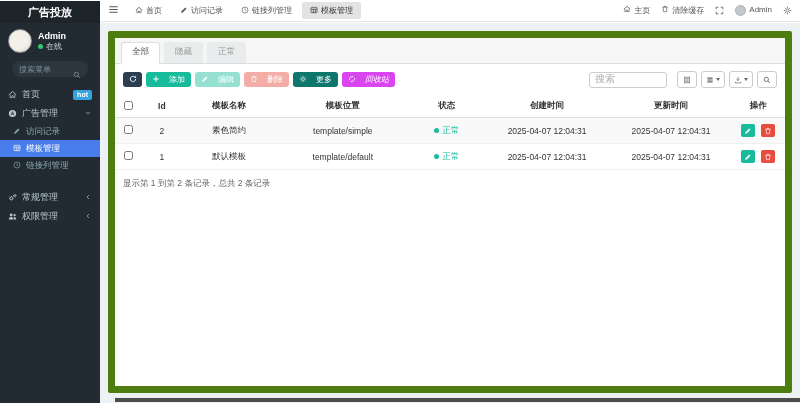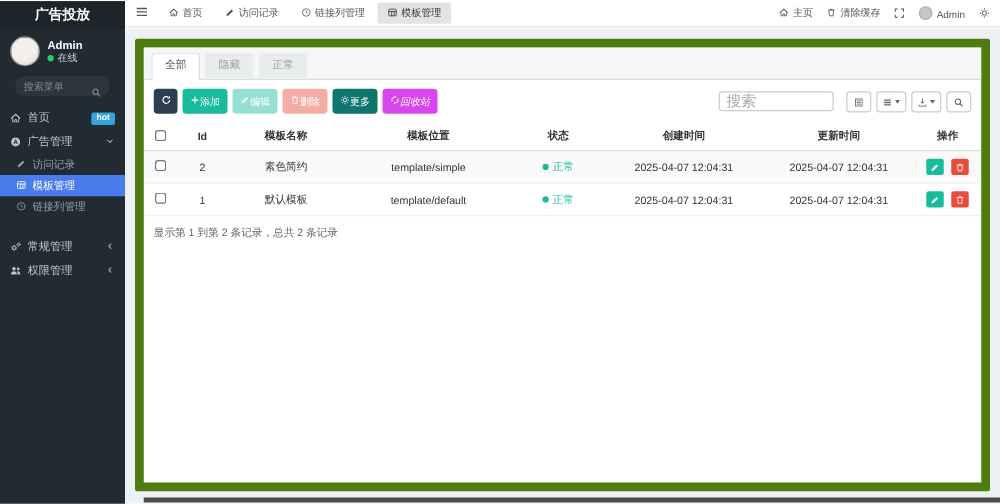--- a/index.html
+++ b/index.html
@@ -34,40 +34,40 @@
   .grp-gap { margin-top:14px; }
   .chev { color:#8aa4af; flex:none; }
 
   
   .topbar { position:absolute; left:100px; top:0; right:0; height:22px; background:#fff; border-bottom:1px solid #e6e6e6; display:flex; align-items:center; padding:0 8px; font-size:8px; color:#555; }
   .hamburger { color:#555; margin-right:8px; cursor:pointer; }
   .tb-tabs { display:flex; gap:2px; }
   .tb-tab { display:flex; align-items:center; gap:3px; padding:3px 8px; border-radius:2px; cursor:pointer; color:#555; white-space:nowrap; }
   .tb-tab.active { background:#e3e3e3; color:#333; }
   .tb-right { margin-left:auto; display:flex; align-items:center; gap:11px; color:#555; }
-  .tb-link { display:flex; align-items:flex-end; gap:3px; cursor:pointer; white-space:nowrap; }
+  .tb-link { display:flex; align-items:flex-start; gap:3px; cursor:pointer; white-space:nowrap; }
   .mini-avatar { width:11px; height:11px; border-radius:50%; background:#c2c8cc; border:1px solid #aab0b4; }
 
   
   .content { position:absolute; left:100px; top:23px; right:0; bottom:0; background:#eef1f3; }
   .card { position:absolute; left:8px; right:8px; top:8px; bottom:10px; background:#fff; border:7px solid #4d7c0f; border-radius:2px; display:flex; flex-direction:column; overflow:hidden; }
   .card-tabs { background:#f6f6f6; border-bottom:1px solid #ddd; padding:4px 6px 0; display:flex; gap:4px; font-size:8.5px; }
   .ctab { padding:3px 10px 4px; color:#999; background:#e9eced; border:1px solid transparent; border-radius:3px 3px 0 0; cursor:pointer; }
   .ctab.active { background:#fff; color:#555; border-color:#ddd; border-bottom-color:#fff; margin-bottom:-1px; }
 
   .toolbar { display:flex; align-items:center; gap:4px; padding:7px 8px; }
-  .btn { display:inline-flex; align-items:center; gap:0; height:20px; padding:0 6px; border:none; border-radius:3px; font-size:8px; color:#fff; cursor:pointer; font-family:inherit; white-space:nowrap; }
+  .btn { display:inline-flex; align-items:center; gap:9px; height:15px; padding:0 6px; border:none; border-radius:3px; font-size:8px; color:#fff; cursor:pointer; font-family:inherit; white-space:nowrap; }
   .btn-refresh { background:#2c3e50; width:19px; justify-content:center; padding:0; }
   .btn-add { background:#18bc9c; }
   .btn-edit { background:#18bc9c; opacity:.45; }
   .btn-del { background:#e74c3c; opacity:.45; }
   .btn-more { background:#0f766e; }
   .btn-recycle { background:#d946ef;font-style:italic; }
   .toolbar-right { margin-left:auto; display:flex; align-items:center; gap:4px; }
-  .search-input { width:92px; height:16px; border:1px solid #ccc; border-radius:3px; padding:0 5px; font-size:12px; color:#555; outline:none; font-family:Liberation Serif, serif; margin-right:6px; }
+  .search-input { width:78px; height:16px; border:1px solid #ccc; border-radius:3px; padding:0 5px; font-size:10px; color:#555; outline:none; font-family:Liberation Mono, monospace; margin-right:6px; }
   .search-input::placeholder { color:#aaa; }
   .tool-btn { height:17px; min-width:20px; padding:0 4px; border:1px solid #ccc; background:#fff; border-radius:3px; color:#666; display:inline-flex; align-items:center; justify-content:center; gap:2px; cursor:pointer; }
   .caret { width:0; height:0; border-left:2.5px solid transparent; border-right:2.5px solid transparent; border-top:3px solid #666; }
 
   .tbl-wrap { padding:0; }
   table { width:100%; border-collapse:collapse; font-size:8.5px; color:#333; table-layout:fixed; }
   thead th { font-weight:bold; padding:5px 3px; border-bottom:1px solid #ddd; text-align:center; white-space:nowrap; }
   tbody td { padding:6px 3px; border-bottom:1px solid #f1f1f1; text-align:center; white-space:nowrap; overflow:hidden; }
   tbody tr.striped { background:#f9f9f9; }
   input[type=checkbox] { width:9px; height:9px; cursor:pointer; }

